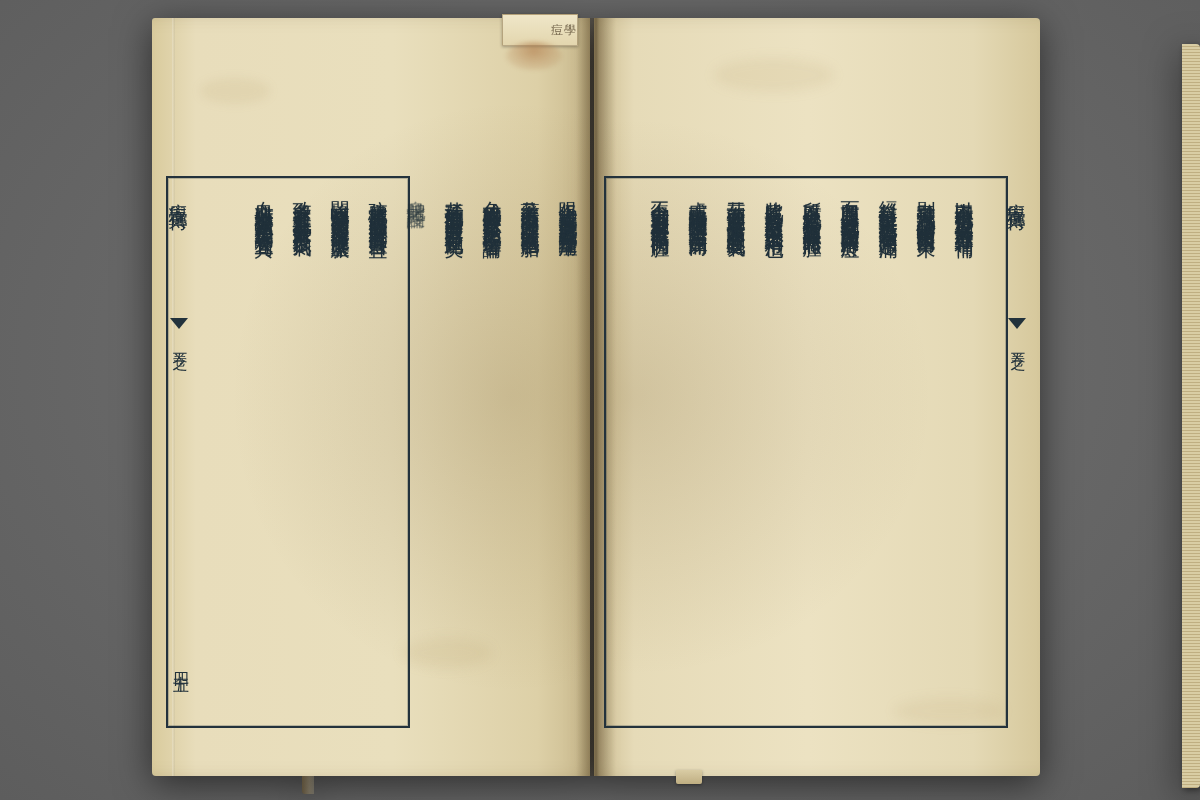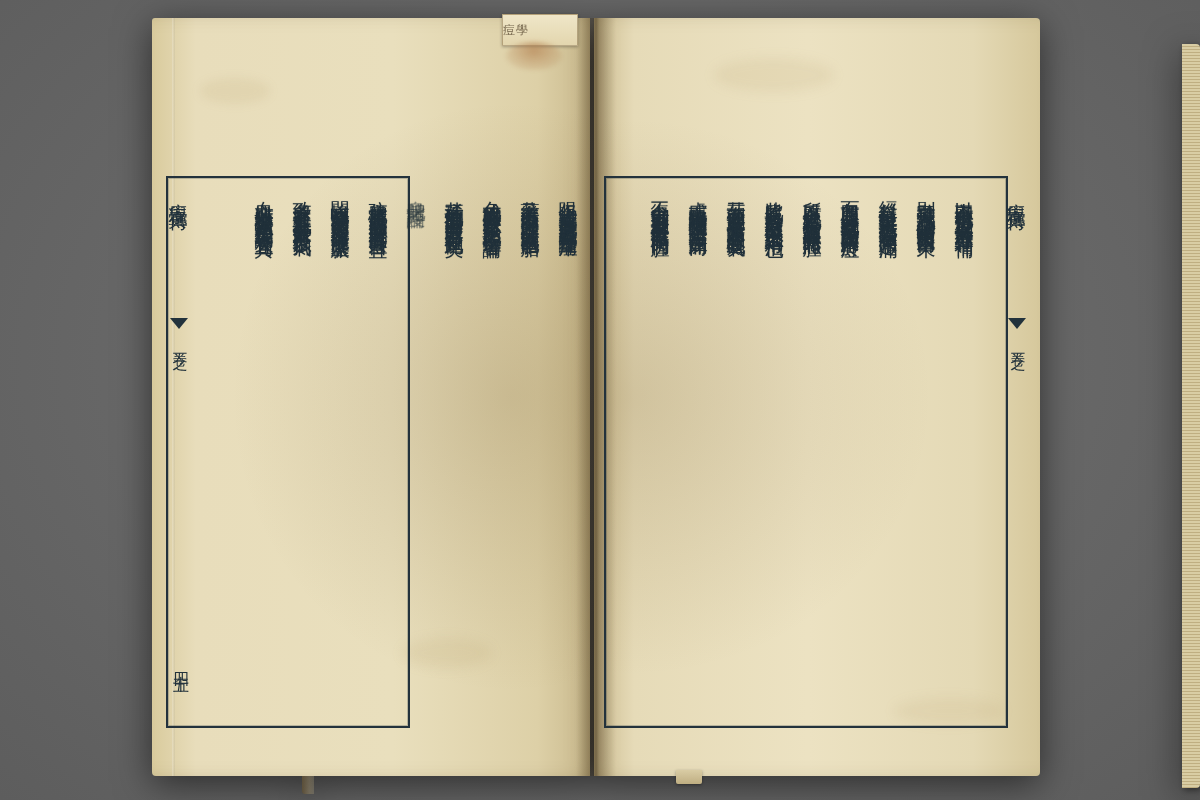--- a/index.html
+++ b/index.html
@@ -149,21 +149,21 @@
     position: absolute;
     left: 502px;
     top: 14px;
     width: 74px;
     height: 30px;
     background: linear-gradient(180deg, #efe6c8 0%, #e3d6ae 100%);
     border: 1px solid rgba(120,95,55,0.45);
     box-shadow: 0 1px 3px rgba(0,0,0,0.3);
     display: flex;
     align-items: center;
-    justify-content: flex-start;
+    justify-content: flex-end;
     overflow: hidden;
   }
   #top-slip .slip-text {
     writing-mode: horizontal-tb;
     font-family: "DejaVu Serif", "Liberation Serif", serif;
     font-size: 12px;
     color: #4a3a24;
     letter-spacing: 1px;
     opacity: 0.75;
   }

